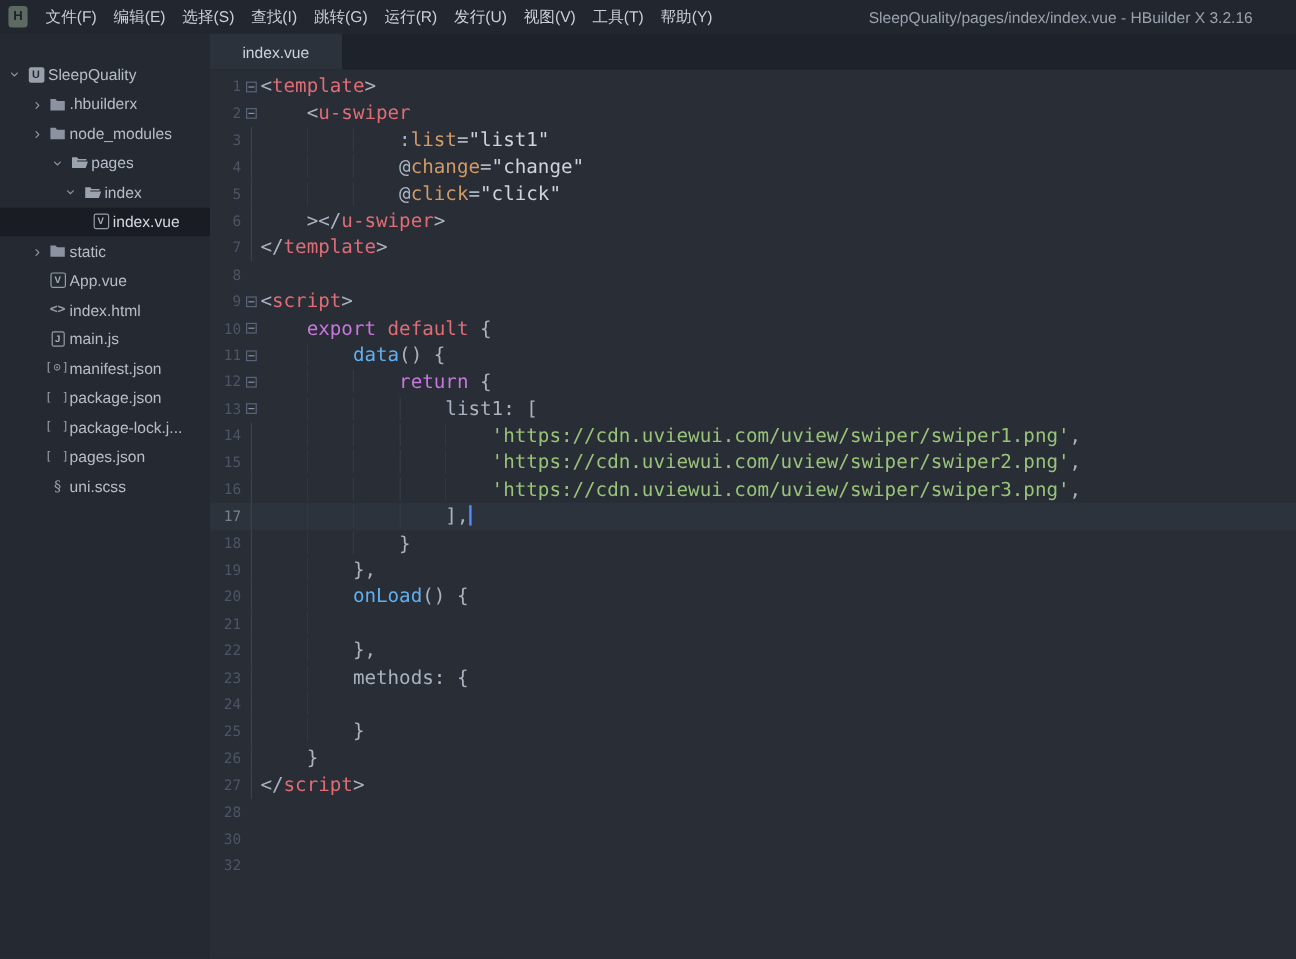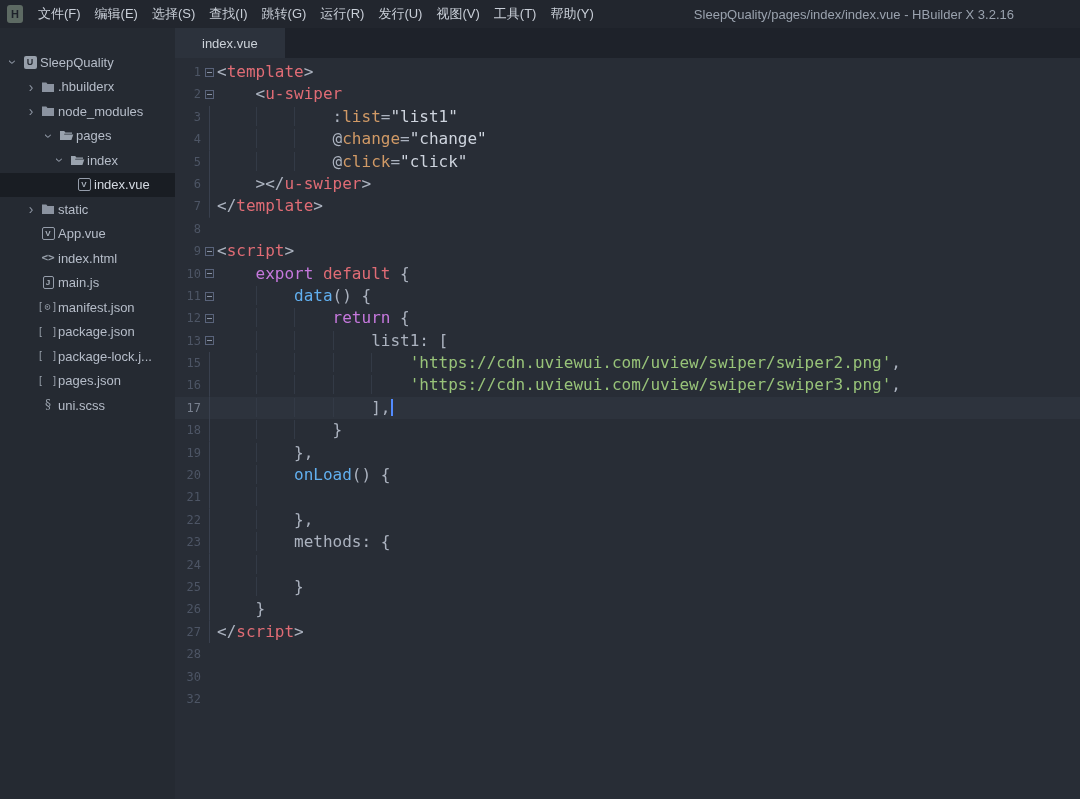--- a/index.html
+++ b/index.html
@@ -8,21 +8,21 @@
          font-family:"Liberation Sans", sans-serif; }
 
   
   .titlebar { height:28px; flex:none; background:var(--bg-titlebar,#22262e);
               display:flex; align-items:center; }
   .logo { width:16px; height:18px; margin:0 8px 0 7px; border-radius:3px;
           background:#5d6a63; color:#1e222a; font:bold 11px/18px "Liberation Sans",sans-serif;
           text-align:center; flex:none; }
   .menus { display:flex; align-items:center; height:100%; }
   .menus .mitem { padding:0 7px; font-size:13px; color:#c9cfd8; line-height:28px; cursor:default; }
-  .wtitle { margin-left:auto; margin-right:66px; font-size:13px; color:#9aa2ae; }
+  .wtitle { margin-left:auto; margin-right:36px; font-size:13px; color:#9aa2ae; }
 
   
   .main { flex:1; display:flex; min-height:0; }
   .sidebar { width:175px; flex:none; background:var(--bg-sidebar,#252a32);
              padding-top:22px; overflow:hidden; }
   .trow { height:24.5px; display:flex; align-items:center; font-size:13px;
           color:#b6bdc9; white-space:nowrap; }
   .trow.sel { background:var(--bg-selected-row,#191d23); color:#d4dae2; }
   .chev { width:14px; flex:none; text-align:center; color:#8d95a2; font-size:14px;
           line-height:14px; }
@@ -297,20 +297,25 @@
             <span class="code"><span class="iseg">    </span><span class="iseg g">    </span><span class="iseg g">    </span><span class="tk-kw">return</span><span class="tk-plain"> {</span></span>
           </div>
           <div class="cl">
             <span class="ln">13</span>
             <span class="foldc">
               <span class="fmark"></span>
             </span>
             <span class="code"><span class="iseg">    </span><span class="iseg g">    </span><span class="iseg g">    </span><span class="iseg g">    </span><span class="tk-plain">list1: [</span></span>
           </div>
           <div class="cl">
+            <span class="ln">14</span>
+            <span class="foldc gl"></span>
+            <span class="code"><span class="iseg">    </span><span class="iseg g">    </span><span class="iseg g">    </span><span class="iseg g">    </span><span class="iseg g">    </span><span class="tk-str">'https://cdn.uviewui.com/uview/swiper/swiper1.png'</span><span class="tk-plain">,</span></span>
+          </div>
+          <div class="cl">
             <span class="ln">15</span>
             <span class="foldc gl"></span>
             <span class="code"><span class="iseg">    </span><span class="iseg g">    </span><span class="iseg g">    </span><span class="iseg g">    </span><span class="iseg g">    </span><span class="tk-str">'https://cdn.uviewui.com/uview/swiper/swiper2.png'</span><span class="tk-plain">,</span></span>
           </div>
           <div class="cl">
             <span class="ln">16</span>
             <span class="foldc gl"></span>
             <span class="code"><span class="iseg">    </span><span class="iseg g">    </span><span class="iseg g">    </span><span class="iseg g">    </span><span class="iseg g">    </span><span class="tk-str">'https://cdn.uviewui.com/uview/swiper/swiper3.png'</span><span class="tk-plain">,</span></span>
           </div>
           <div class="cl cur">

